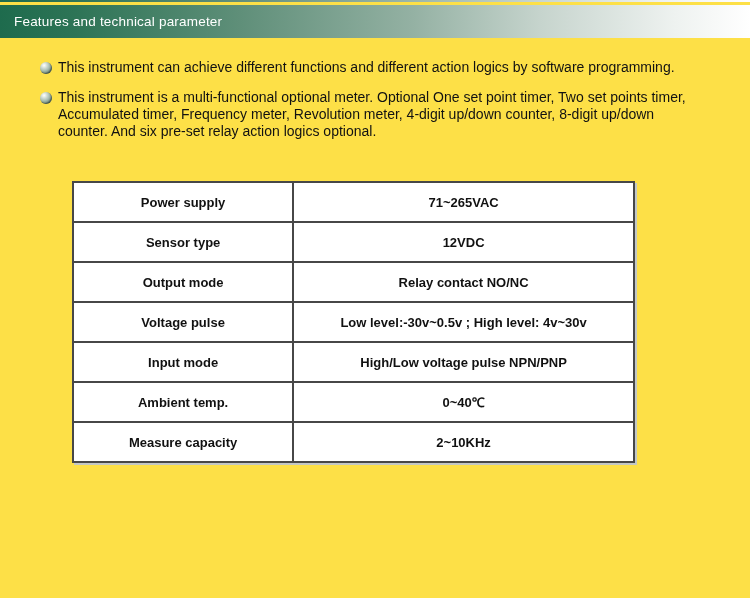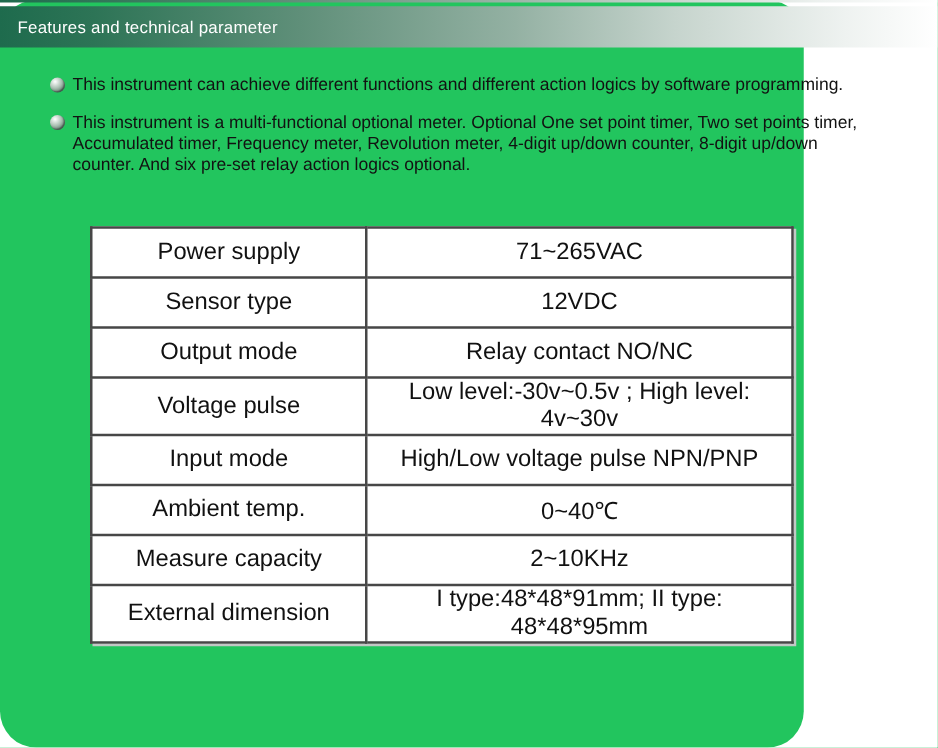--- a/index.html
+++ b/index.html
@@ -3,21 +3,21 @@
 <meta charset="utf-8">
 <style>
   * { margin: 0; padding: 0; box-sizing: border-box; }
   html, body {
     width: 750px; height: 598px;
     background: #ffffff;
     font-family: "Liberation Sans", sans-serif;
     color: #141414;
     overflow: hidden;
   }
-  .page { position: relative; width: 643px; height: 598px; background: #22c55e; border-radius: 29px; }
+  .page { position: relative; width: 750px; height: 598px; background: #fde047; }
 
   
   .top-line {
     position: absolute; top: 0; left: 0;
     width: 750px; height: 2px;
     background: linear-gradient(to right,
       #1e6b4d 0%, #34775a 12%, #648f7b 32%, #9cb6a9 55%,
       #c9d6cf 72%, #eef2f0 88%, #ffffff 100%);
   }
 
@@ -64,23 +64,24 @@
     width: 563px;
     border-collapse: collapse;
     background: #ffffff;
     box-shadow: 2px 2px 0 #c3c8c6;
   }
   .spec-table td {
     border: 2px solid #474747;
     height: 40px;
     text-align: center;
     vertical-align: middle;
-    font-size: 19px;
+    font-size: 13px;
     color: #111111;
     padding: 0 6px;
+    font-weight: bold;
   }
   .spec-table td.label-cell { width: 221px; }
   .spec-table td.value-cell { width: 342px; }
 </style>
 </head>
 <body>
 
 <div class="page">
 
   <div class="top-line"></div>
@@ -123,20 +124,16 @@
         <td class="value-cell">High/Low voltage pulse NPN/PNP</td>
       </tr>
       <tr>
         <td class="label-cell">Ambient temp.</td>
         <td class="value-cell">0~40℃</td>
       </tr>
       <tr>
         <td class="label-cell">Measure capacity</td>
         <td class="value-cell">2~10KHz</td>
       </tr>
-      <tr>
-        <td class="label-cell">External dimension</td>
-        <td class="value-cell">I type:48*48*91mm; II type: 48*48*95mm</td>
-      </tr>
     </tbody>
   </table>
 
 </div>
 
 </body></html>

